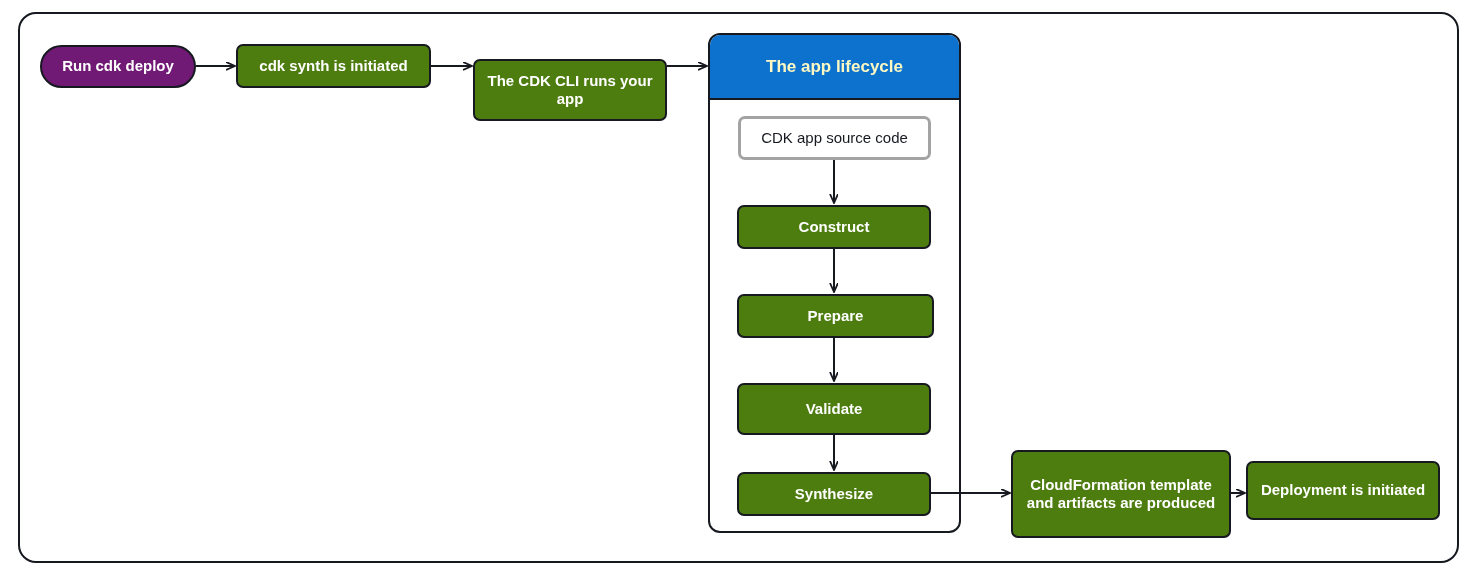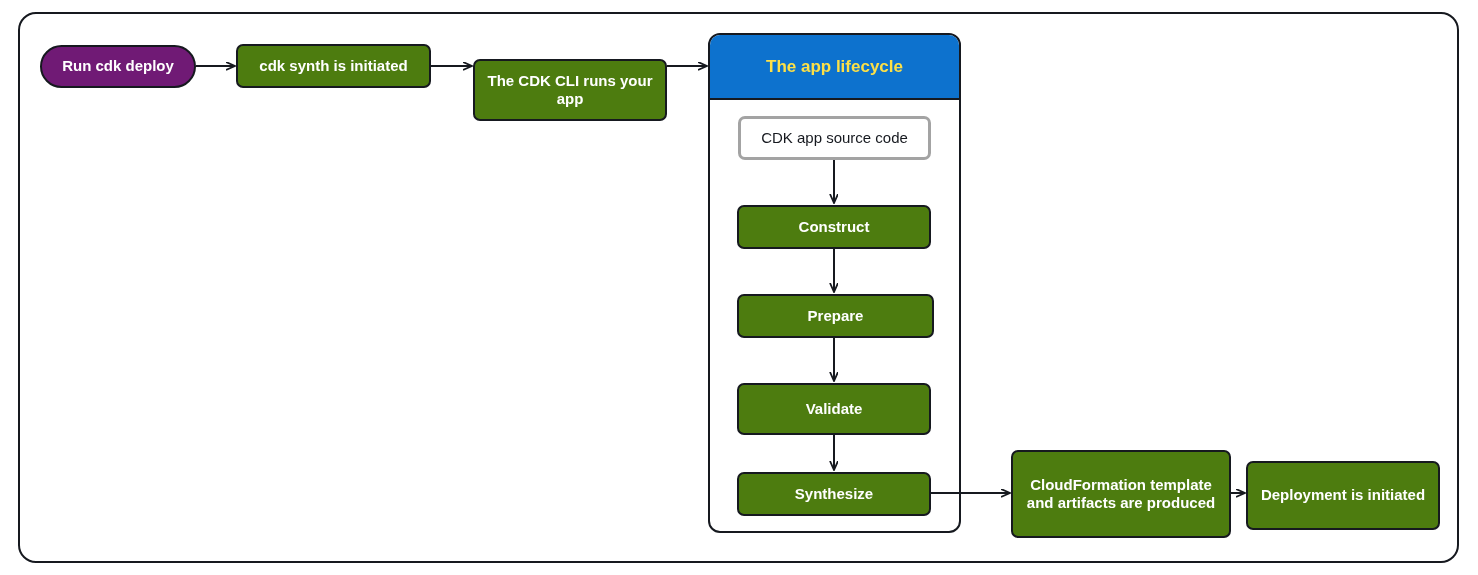--- a/index.html
+++ b/index.html
@@ -73,21 +73,21 @@
     background: #ffffff;
     overflow: hidden;
   }
   #lifecycle-header {
     position: absolute;
     left: 0;
     top: 0;
     width: 100%;
     height: 65px;
     background: #0d72ce;
-    color: #fde047;
+    color: #fef9c3;
     font-weight: bold;
     font-size: 17px;
     display: flex;
     align-items: center;
     justify-content: center;
     border-bottom: 2px solid #16191f;
     box-sizing: border-box;
   }
   
   #connectors {
@@ -168,17 +168,17 @@
   </div>
 
   <div class="node node-blue rounded" style="left:737px; top:472px; width:194px; height:44px; font-size:15px;">
     <span class="lbl">Synthesize</span>
   </div>
 
   <div class="node node-blue rounded" style="left:1011px; top:450px; width:220px; height:88px; font-size:15px; padding:12px 8px;">
     <span class="lbl">CloudFormation template and artifacts are produced</span>
   </div>
 
-  <div class="node node-blue rounded" style="left:1246px; top:461px; width:194px; height:69px; font-size:15px; padding:0 10px;">
+  <div class="node node-blue rounded" style="left:1246px; top:461px; width:194px; height:59px; font-size:15px; padding:0 10px;">
     <span class="lbl">Deployment is initiated</span>
   </div>
 
 </div>
 
 </body></html>

